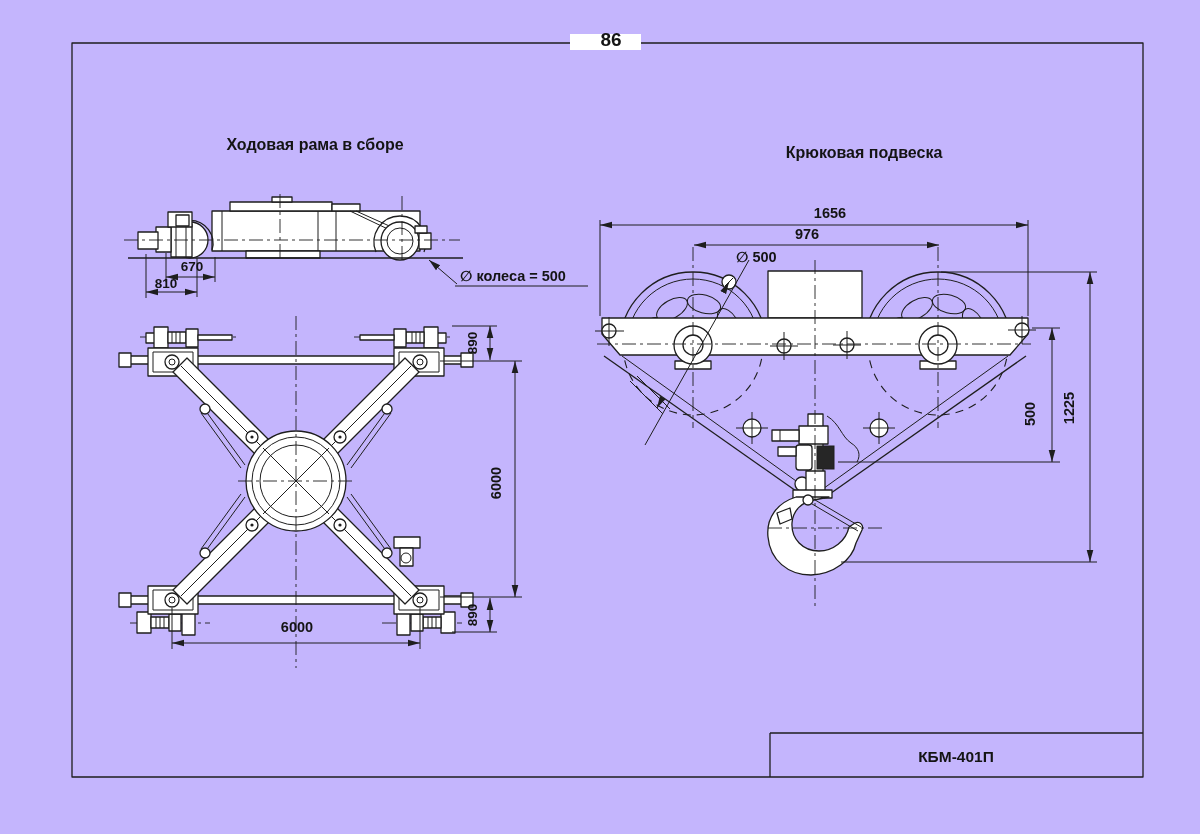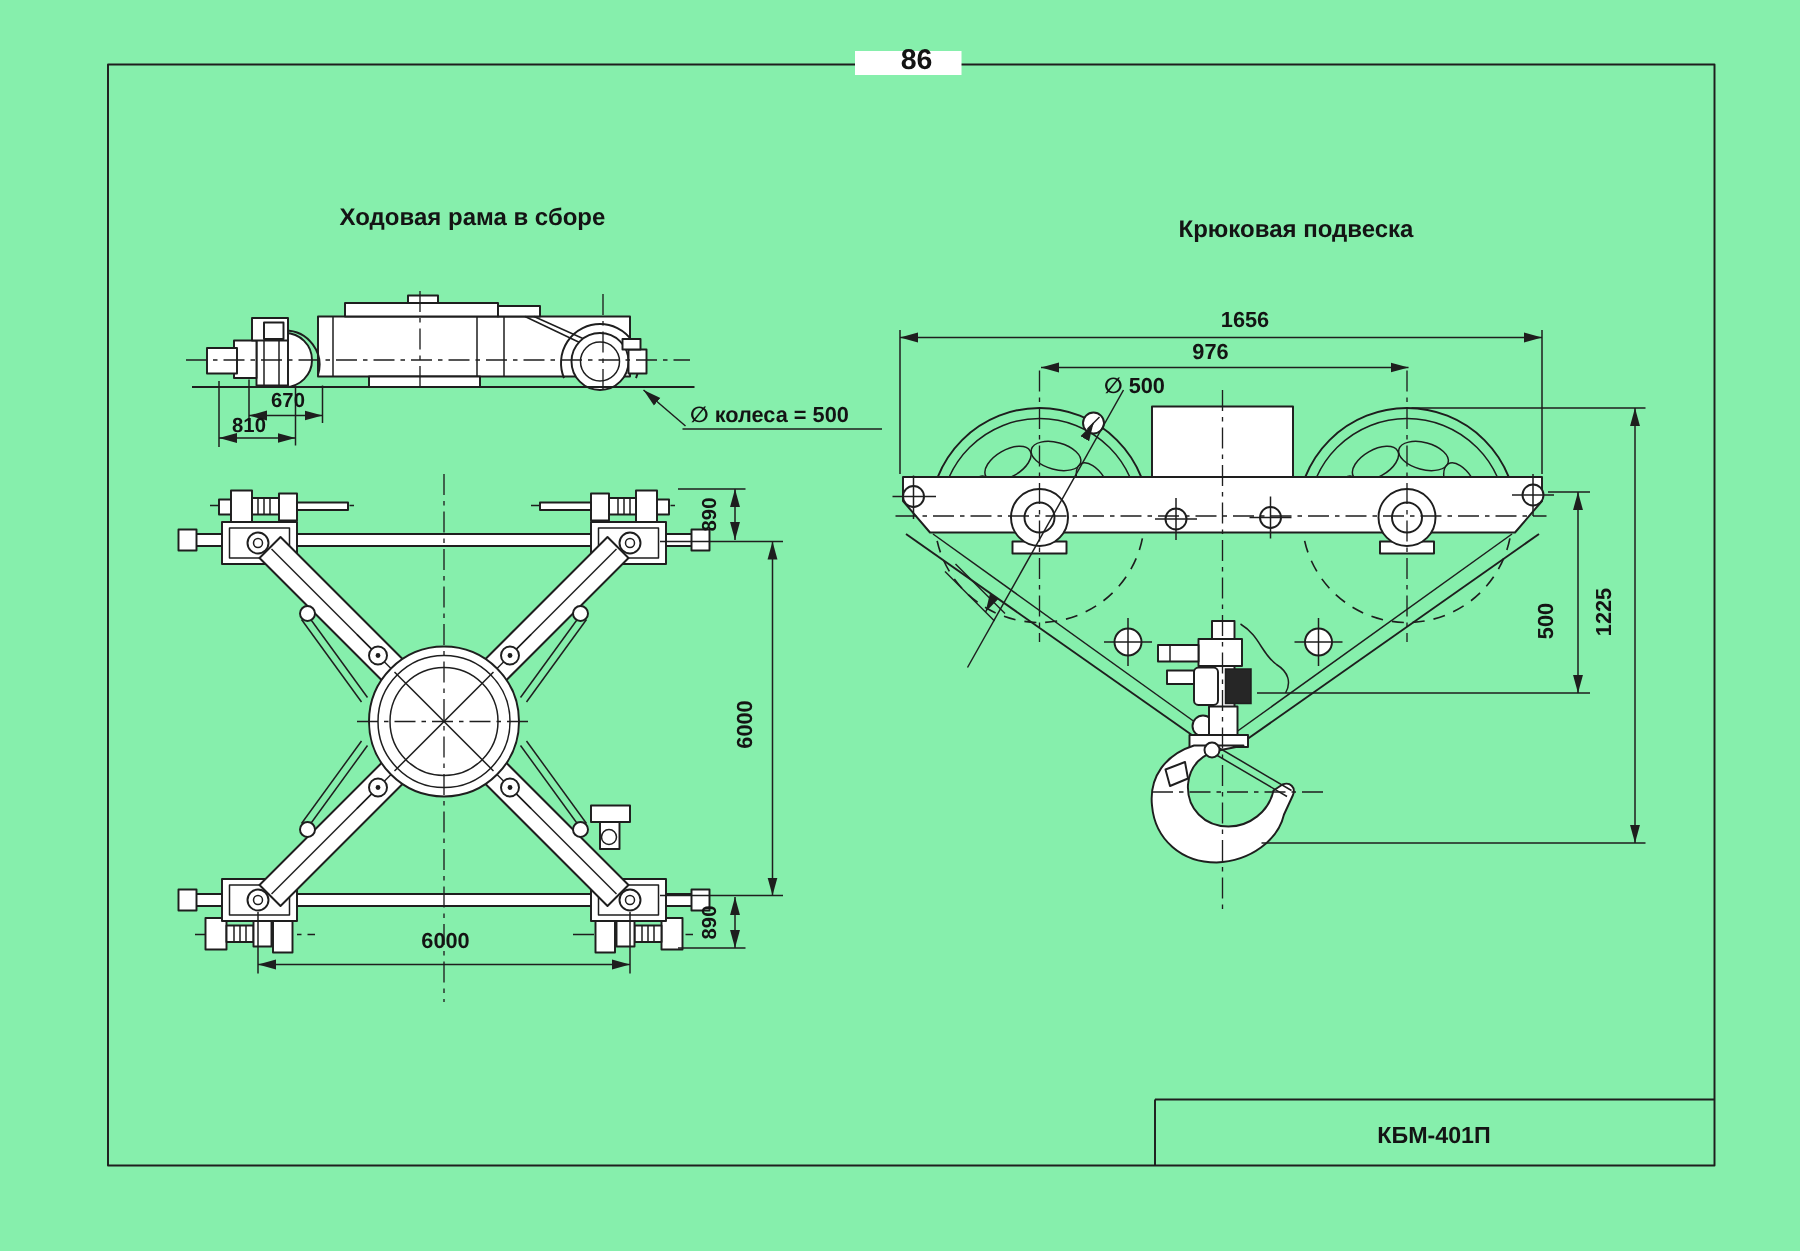--- a/index.html
+++ b/index.html
@@ -1,16 +1,16 @@
 <!DOCTYPE html>
 <html><head>
 <meta charset="utf-8">
 <style>
   html,body{margin:0;padding:0;background:#fff}
-  .page{position:relative;width:1200px;height:834px;background:#86efac;overflow:hidden}
+  .page{position:relative;width:1200px;height:834px;background:#c4b5fd;overflow:hidden}
   svg{display:block}
   .ln{fill:none;stroke:#1e1e1e;stroke-width:1.3;stroke-linejoin:round}
   .tn{fill:none;stroke:#1e1e1e;stroke-width:1;stroke-linejoin:round}
   .fw{fill:#fff;stroke:#1e1e1e;stroke-width:1.3;stroke-linejoin:round}
   .cl{fill:none;stroke:#1e1e1e;stroke-width:.9;stroke-dasharray:14 4 3 4}
   .dsh{fill:none;stroke:#1e1e1e;stroke-width:1.1;stroke-dasharray:8 6}
   .dim{fill:none;stroke:#1e1e1e;stroke-width:1}
   .dark{fill:#262626;stroke:#1e1e1e;stroke-width:1}
   text{font-family:"Liberation Sans","DejaVu Sans",sans-serif;font-weight:700;fill:#141414}
   .t19{font-size:19px}.t16{font-size:16px}.t15{font-size:15.5px}

